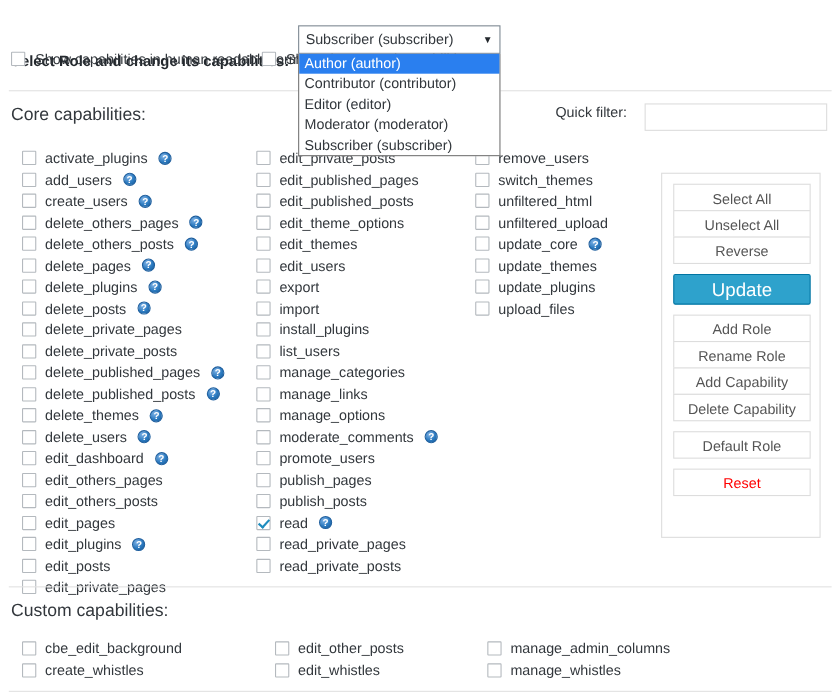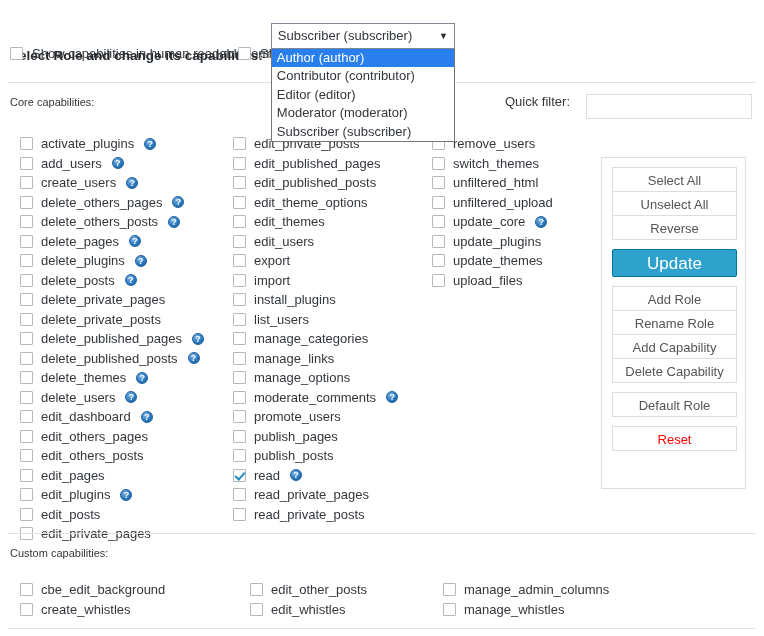--- a/index.html
+++ b/index.html
@@ -91,21 +91,21 @@
     position: absolute; left: 8px; width: 748px;
     height: 1px; background: #e1e1e1;
   }
   #hr1 { top: 82px; }
   #hr2 { top: 533px; }
   #hr3 { top: 628px; }
 
   
   .sec-title {
     position: absolute;
-    font-size: 11px; color: #32373c;
+    font-size: 16px; color: #32373c;
   }
   #core-title { left: 10px; top: 96px; }
   #custom-title { left: 10px; top: 547px; }
 
   
   .qf {
     position: absolute; left: 505px; top: 94px;
     display: flex; gap: 16px;
   }
   .qf-label { font-size: 13px; color: #32373c; }
@@ -436,25 +436,25 @@
           <span class="cb"></span>
           <span class="cap-label">unfiltered_upload</span>
         </div>
         <div class="cap">
           <span class="cb"></span>
           <span class="cap-label">update_core</span>
           <span class="help">?</span>
         </div>
         <div class="cap">
           <span class="cb"></span>
+          <span class="cap-label">update_themes</span>
+        </div>
+        <div class="cap">
+          <span class="cb"></span>
           <span class="cap-label">update_plugins</span>
-        </div>
-        <div class="cap">
-          <span class="cb"></span>
-          <span class="cap-label">update_themes</span>
         </div>
         <div class="cap">
           <span class="cb"></span>
           <span class="cap-label">upload_files</span>
         </div>
       </div>
   </div>
 
   <div class="panel" id="action-panel">
       <div class="grp">

